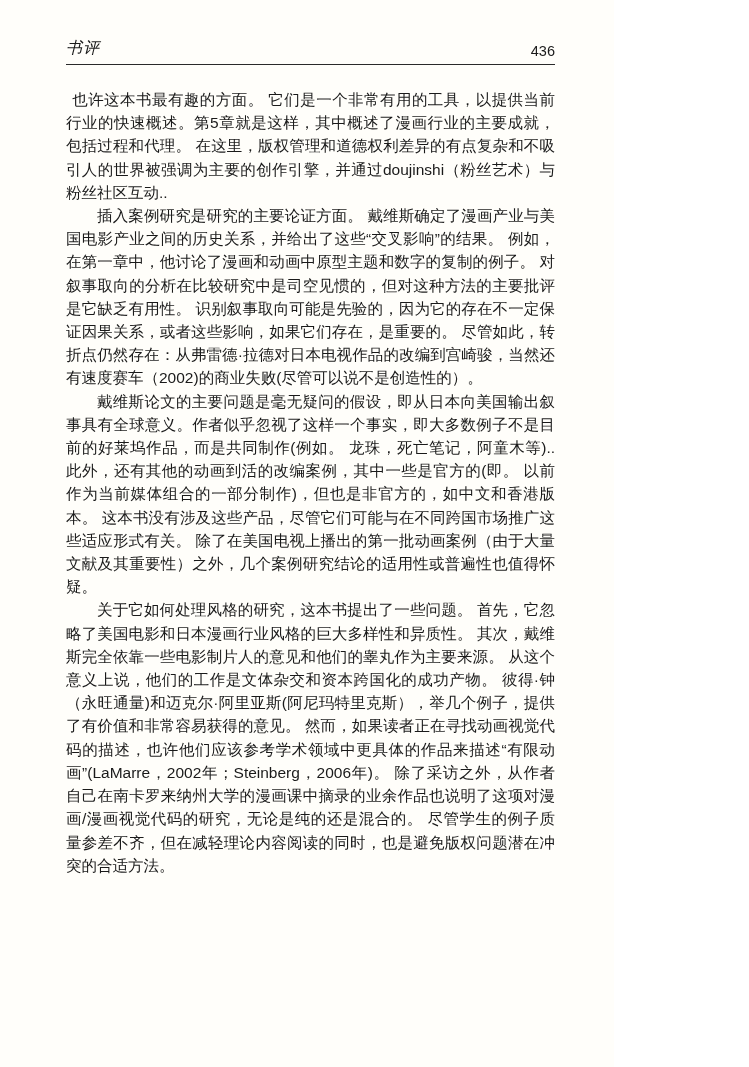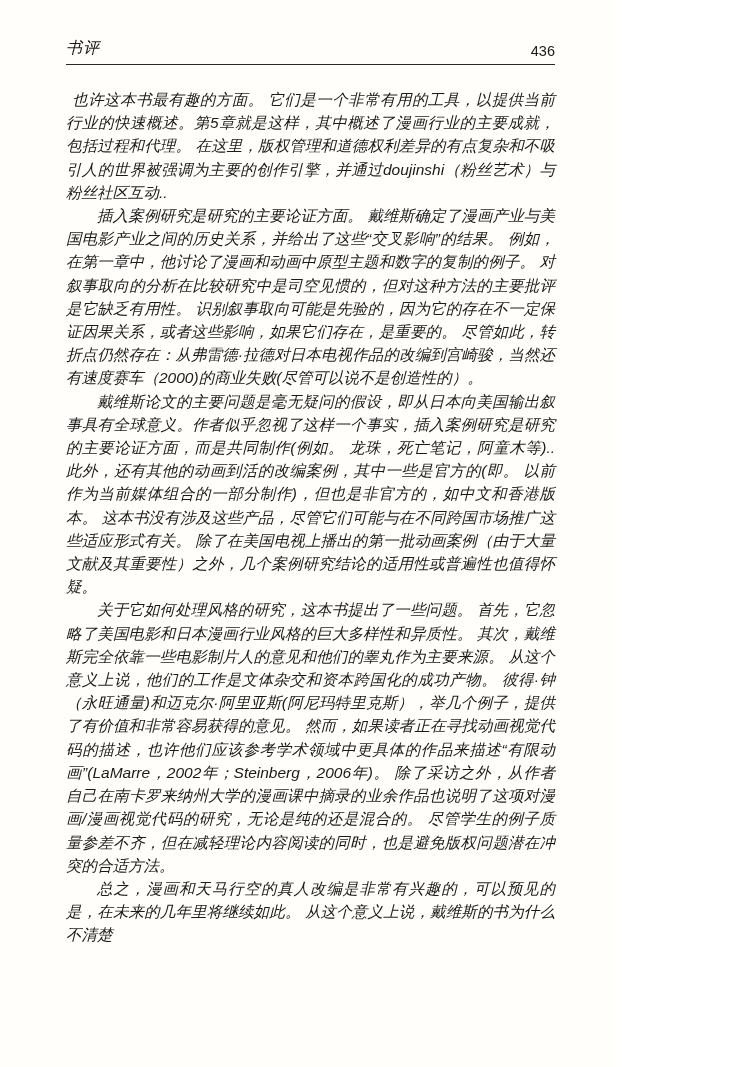--- a/index.html
+++ b/index.html
@@ -39,35 +39,33 @@
   }
   .document-body {
     margin-top: 23px;
     font-size: 15.5px;
     line-height: 23.2px;
     text-align: justify;
     text-justify: inter-ideograph;
   }
   .document-body p {
     margin: 0;
-    font-style: italic;
   }
   .document-body p.indent-full { text-indent: 2em; }
   .document-body p.indent-half { text-indent: 0.4em; }
 </style>
 </head>
 <body>
 
 <div class="page" style="background: rgb(255, 254, 250); color: rgb(26, 26, 26);">
   <header class="page-header">
     <span class="running-title">书评</span>
     <span class="page-number">436</span>
   </header>
 
   <main class="document-body">
 
   <p class="indent-half">也许这本书最有趣的方面。 它们是一个非常有用的工具，以提供当前行业的快速概述。第5章就是这样，其中概述了漫画行业的主要成就，包括过程和代理。 在这里，版权管理和道德权利差异的有点复杂和不吸引人的世界被强调为主要的创作引擎，并通过doujinshi（粉丝艺术）与粉丝社区互动..</p>
-      <p class="indent-full">插入案例研究是研究的主要论证方面。 戴维斯确定了漫画产业与美国电影产业之间的历史关系，并给出了这些“交叉影响”的结果。 例如，在第一章中，他讨论了漫画和动画中原型主题和数字的复制的例子。 对叙事取向的分析在比较研究中是司空见惯的，但对这种方法的主要批评是它缺乏有用性。 识别叙事取向可能是先验的，因为它的存在不一定保证因果关系，或者这些影响，如果它们存在，是重要的。 尽管如此，转折点仍然存在：从弗雷德·拉德对日本电视作品的改编到宫崎骏，当然还有速度赛车（2000)的商业失败(尽管可以说不是创造性的）。</p>
-      <p class="indent-full">戴维斯论文的主要问题是毫无疑问的假设，即从日本向美国输出叙事具有全球意义。作者似乎忽视了这样一个事实，插入案例研究是研究的主要论证方面，而是共同制作(例如。 龙珠，死亡笔记，阿童木等).. 此外，还有其他的动画到活的改编案例，其中一些是官方的(即。 以前作为当前媒体组合的一部分制作)，但也是非官方的，如中文和香港版本。 这本书没有涉及这些产品，尽管它们可能与在不同跨国市场推广这些适应形式有关。 除了在美国电视上播出的第一批动画案例（由于大量文献及其重要性）之外，几个案例研究结论的适用性或普遍性也值得怀疑。</p>
+      <p class="indent-full">插入案例研究是研究的主要论证方面。 戴维斯确定了漫画产业与美国电影产业之间的历史关系，并给出了这些“交叉影响”的结果。 例如，在第一章中，他讨论了漫画和动画中原型主题和数字的复制的例子。 对叙事取向的分析在比较研究中是司空见惯的，但对这种方法的主要批评是它缺乏有用性。 识别叙事取向可能是先验的，因为它的存在不一定保证因果关系，或者这些影响，如果它们存在，是重要的。 尽管如此，转折点仍然存在：从弗雷德·拉德对日本电视作品的改编到宫崎骏，当然还有速度赛车（2002)的商业失败(尽管可以说不是创造性的）。</p>
+      <p class="indent-full">戴维斯论文的主要问题是毫无疑问的假设，即从日本向美国输出叙事具有全球意义。作者似乎忽视了这样一个事实，即大多数例子不是目前的好莱坞作品，而是共同制作(例如。 龙珠，死亡笔记，阿童木等).. 此外，还有其他的动画到活的改编案例，其中一些是官方的(即。 以前作为当前媒体组合的一部分制作)，但也是非官方的，如中文和香港版本。 这本书没有涉及这些产品，尽管它们可能与在不同跨国市场推广这些适应形式有关。 除了在美国电视上播出的第一批动画案例（由于大量文献及其重要性）之外，几个案例研究结论的适用性或普遍性也值得怀疑。</p>
       <p class="indent-full">关于它如何处理风格的研究，这本书提出了一些问题。 首先，它忽略了美国电影和日本漫画行业风格的巨大多样性和异质性。 其次，戴维斯完全依靠一些电影制片人的意见和他们的睾丸作为主要来源。 从这个意义上说，他们的工作是文体杂交和资本跨国化的成功产物。 彼得·钟（永旺通量)和迈克尔·阿里亚斯(阿尼玛特里克斯），举几个例子，提供了有价值和非常容易获得的意见。 然而，如果读者正在寻找动画视觉代码的描述，也许他们应该参考学术领域中更具体的作品来描述“有限动画”(LaMarre，2002年；Steinberg，2006年)。 除了采访之外，从作者自己在南卡罗来纳州大学的漫画课中摘录的业余作品也说明了这项对漫画/漫画视觉代码的研究，无论是纯的还是混合的。 尽管学生的例子质量参差不齐，但在减轻理论内容阅读的同时，也是避免版权问题潜在冲突的合适方法。</p>
-      <p class="indent-full">总之，漫画和天马行空的真人改编是非常有兴趣的，可以预见的是，在未来的几年里将继续如此。 从这个意义上说，戴维斯的书为什么不清楚</p>
     </main>
 </div>
 
 </body></html>

